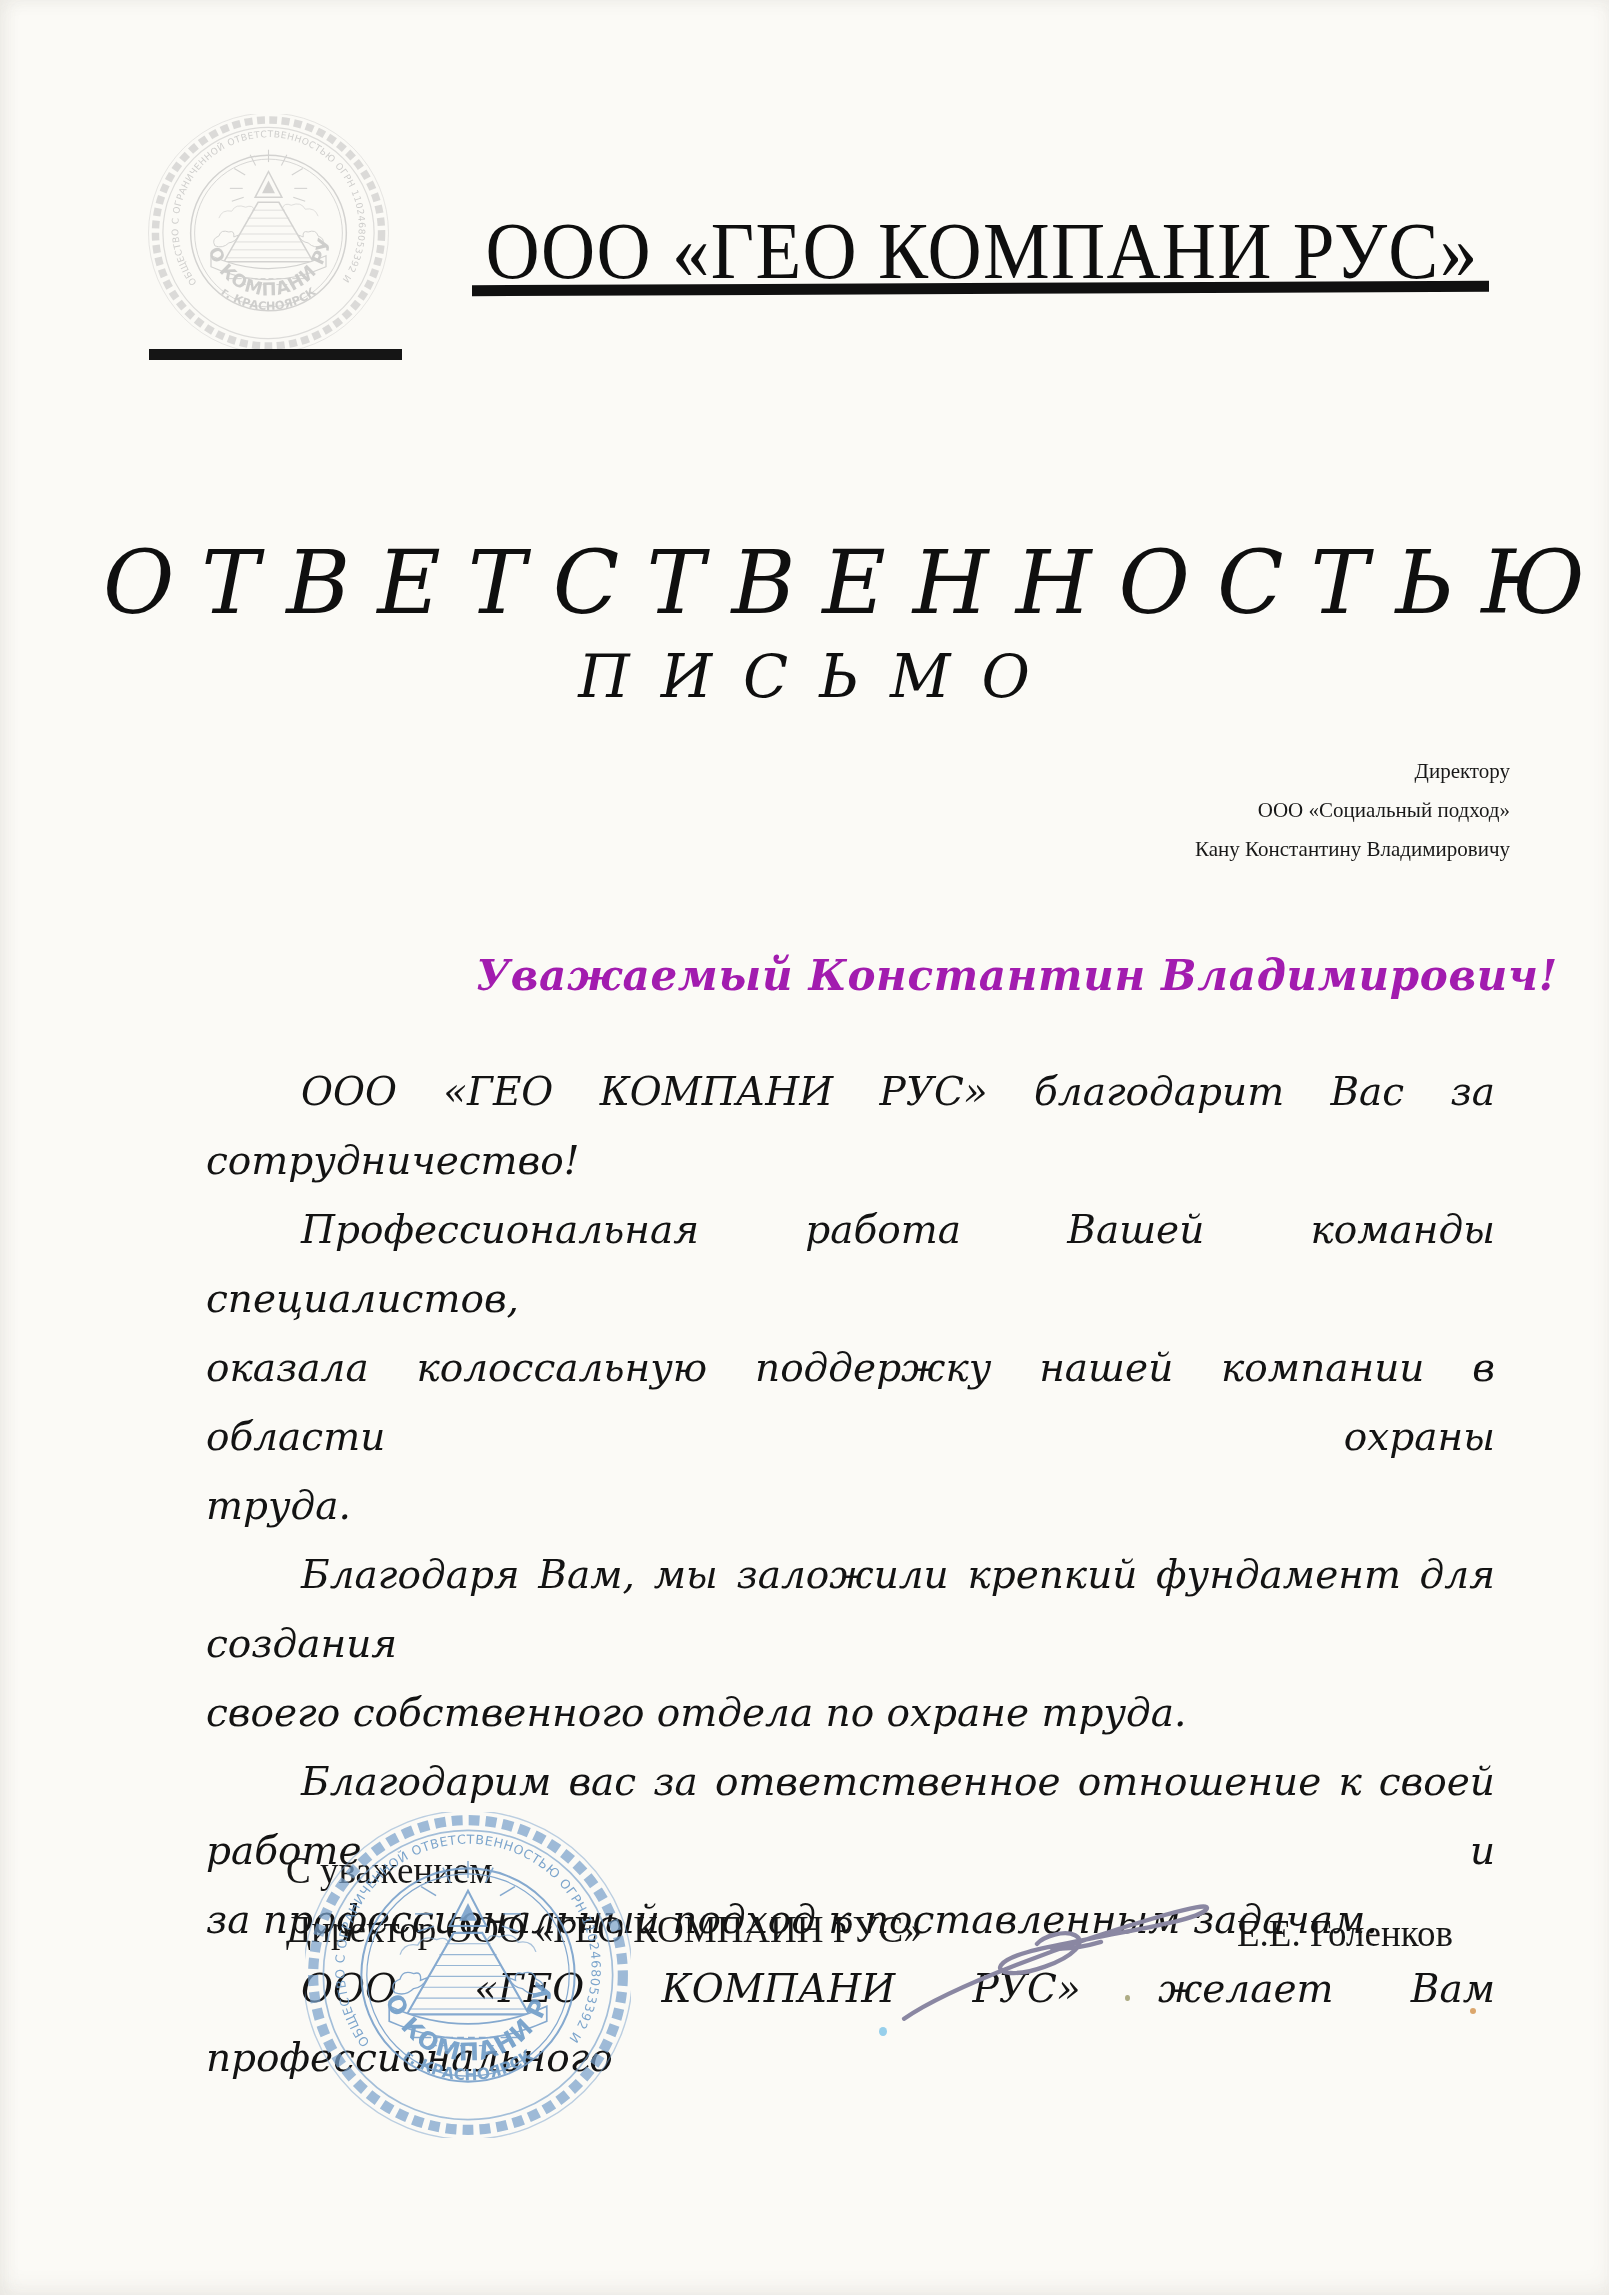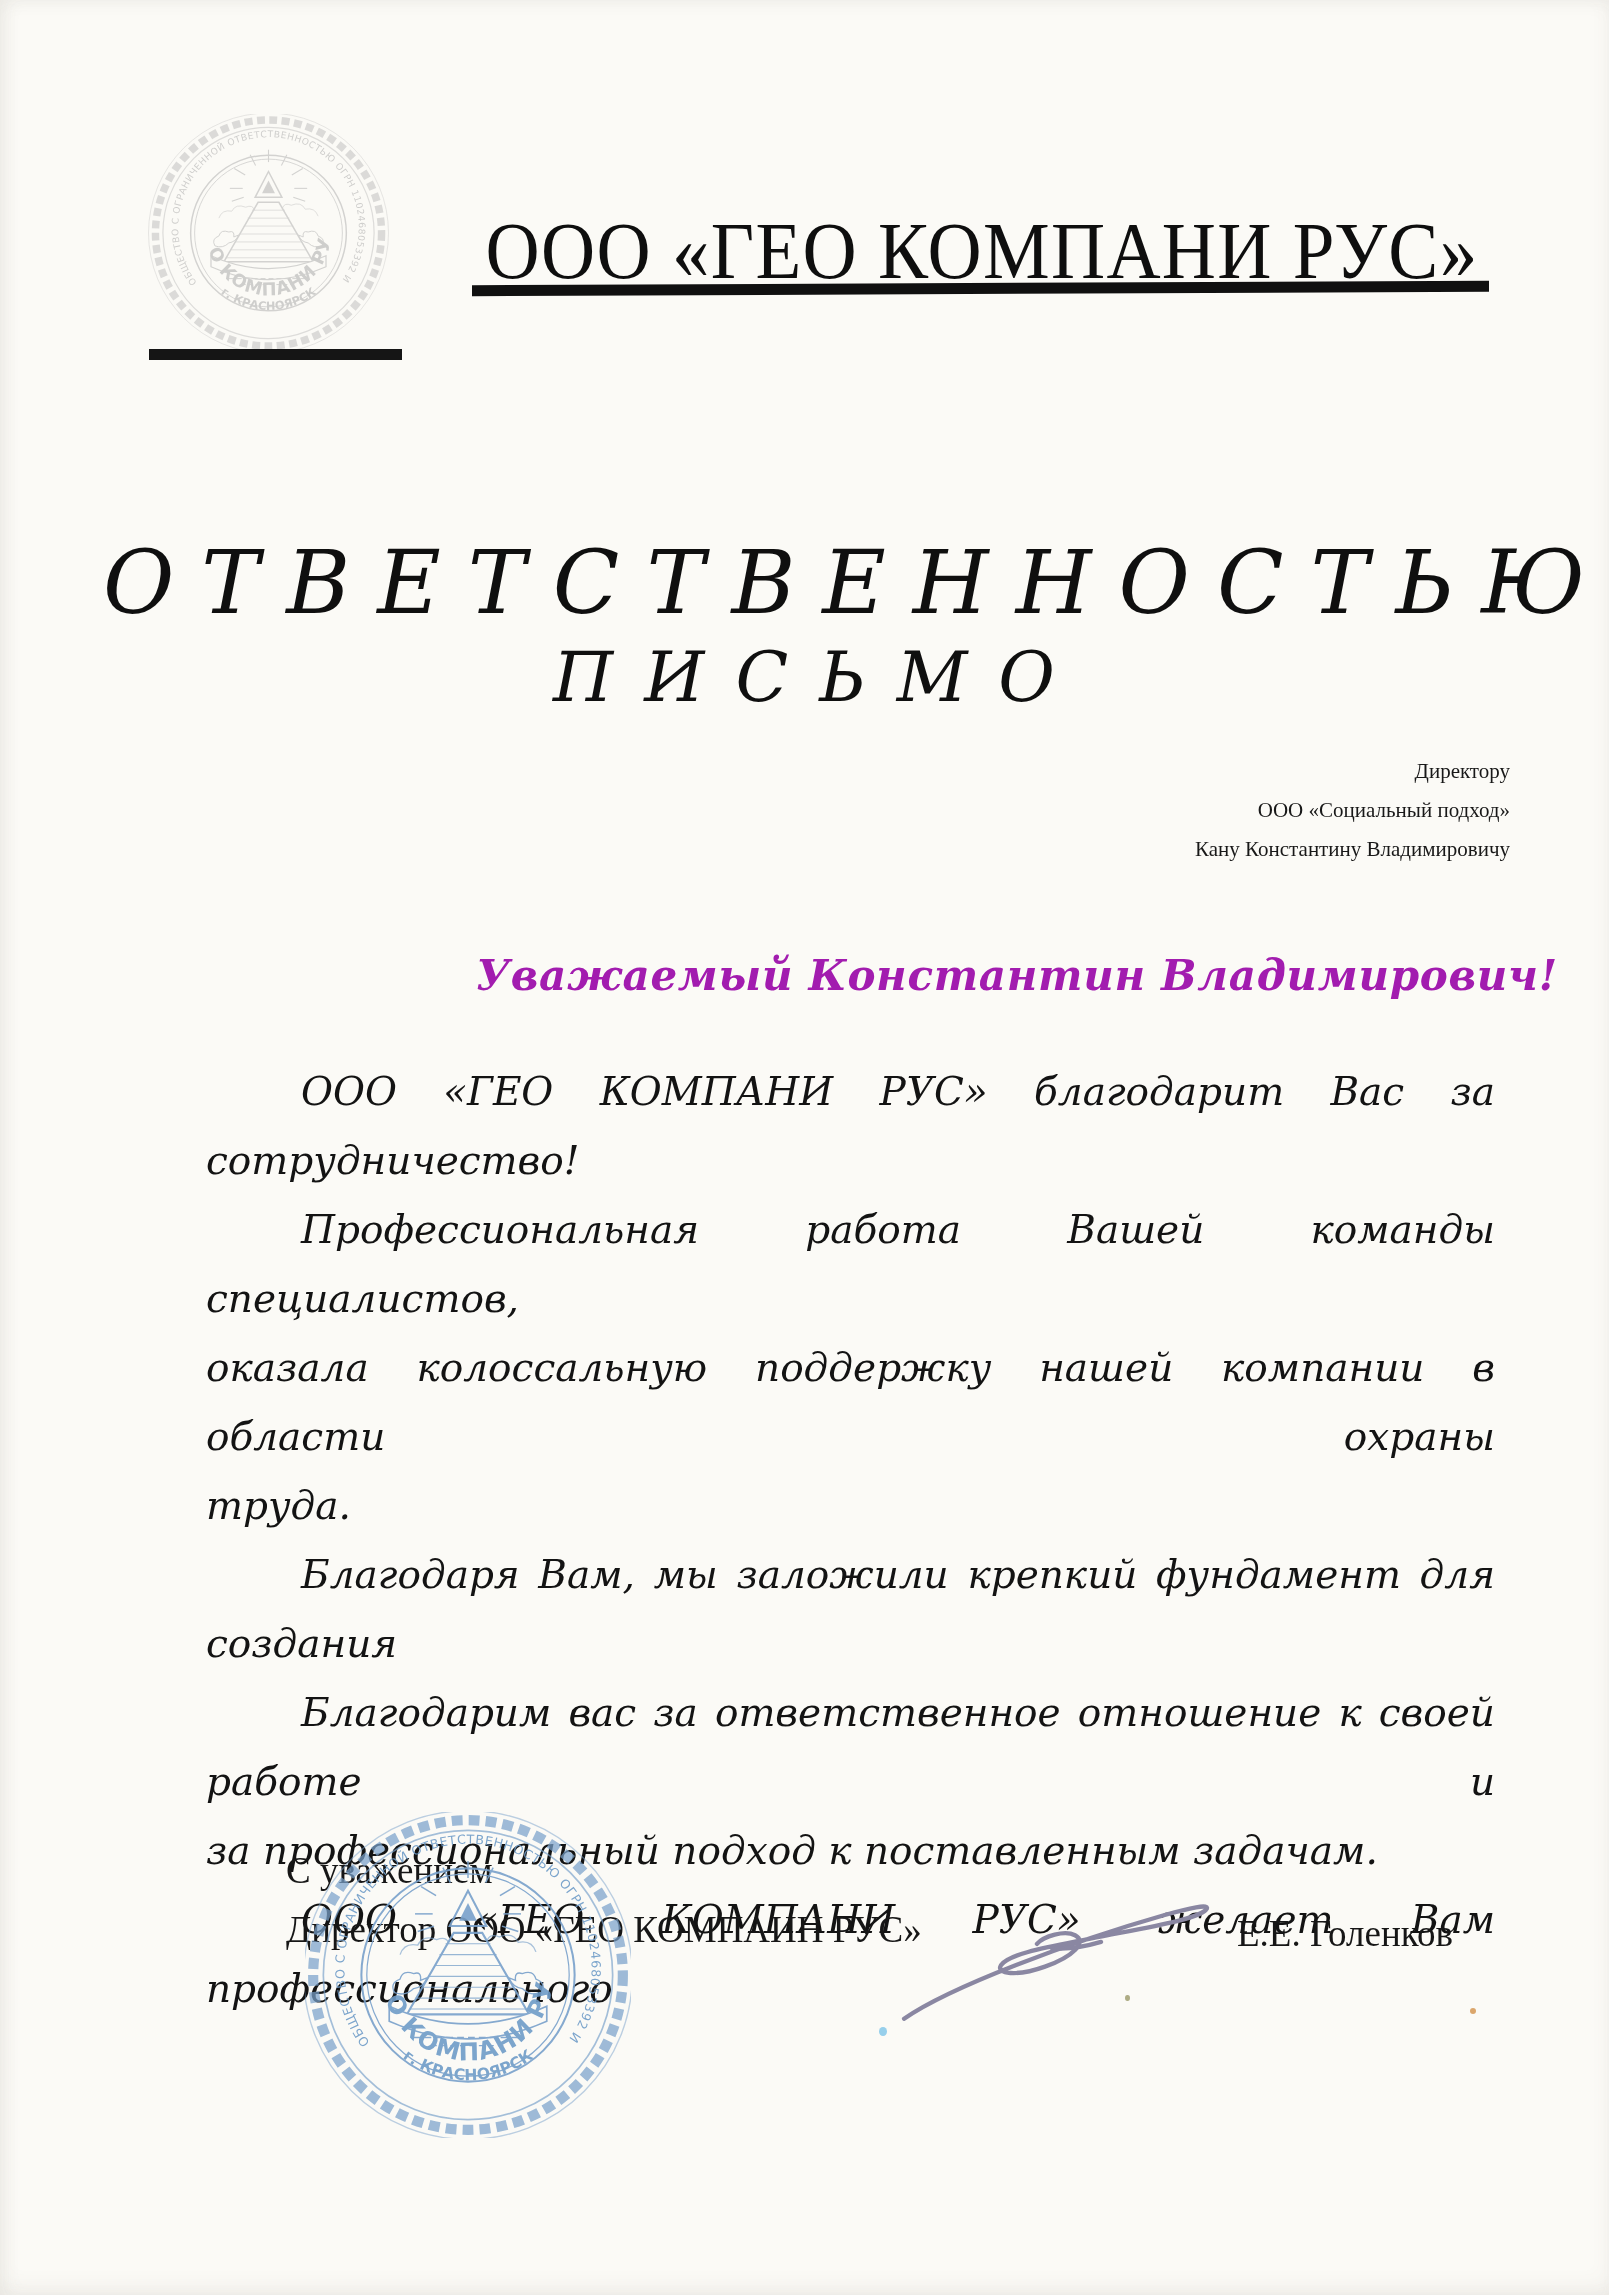--- a/index.html
+++ b/index.html
@@ -18,21 +18,21 @@
   .header-name { left:441px; top:211px; width:1082px; text-align:center;
           font-family:"Liberation Serif", serif; font-size:75px; line-height:79px;
           letter-spacing:1.3px; color:#0e0e0e; white-space:nowrap; transform:scaleY(1.06); }
   .header-underline { left:472px; top:283px; width:1017px; height:11.4px; background:#101010;
           transform:rotate(-0.25deg); }
 
   
   .title { left:76px; top:536px; width:1456px; text-align:center; color:#0f0f0f;
           font-family:"DejaVu Serif", serif; font-style:italic; }
   .title-line1 { font-size:87px; line-height:94px; letter-spacing:27px; padding-left:27px; white-space:nowrap; }
-  .title-line2 { font-size:69px; line-height:94px; letter-spacing:31px; padding-left:31px; white-space:nowrap; }
+  .title-line2 { font-size:59px; line-height:94px; letter-spacing:31px; padding-left:31px; white-space:nowrap; }
 
   
   .addressee { right:99px; top:752px; text-align:right; font-size:21px; line-height:39px; color:#181818; }
 
   
   .salutation { left:452px; top:951px; font-family:"DejaVu Serif", serif; font-style:italic;
           font-weight:bold; font-size:42px; letter-spacing:0.7px; color:#a21caf; white-space:nowrap;margin-left:24px; }
 
   
   .body-block { left:206px; top:1057px; width:1289px; font-family:"DejaVu Serif", serif;
@@ -135,20 +135,21 @@
 
   <div class="abs salutation">Уважаемый Константин Владимирович!</div>
 
   <div class="abs body-block">
       <div class="body-line j ind">ООО «ГЕО КОМПАНИ РУС» благодарит Вас за</div>
       <div class="body-line">сотрудничество!</div>
       <div class="body-line j ind">Профессиональная работа Вашей команды специалистов,</div>
       <div class="body-line j">оказала колоссальную поддержку нашей компании в области охраны</div>
       <div class="body-line">труда.</div>
       <div class="body-line j ind">Благодаря Вам, мы заложили крепкий фундамент для создания</div>
+      <div class="body-line">своего собственного отдела по охране труда.</div>
       <div class="body-line j ind">Благодарим вас за ответственное отношение к своей работе и</div>
       <div class="body-line">за профессиональный подход к поставленным задачам.</div>
       <div class="body-line j ind">ООО «ГЕО КОМПАНИ РУС» желает Вам профессионального</div>
     </div>
 
   <div class="abs regards">С уважением</div>
   <div class="abs position-line">Директор ООО «ГЕО КОМПАИН РУС»</div>
   <div class="abs signer-name">Е.Е. Голенков</div>
 
   <svg class="abs signature-svg" viewBox="0 0 620 260">

